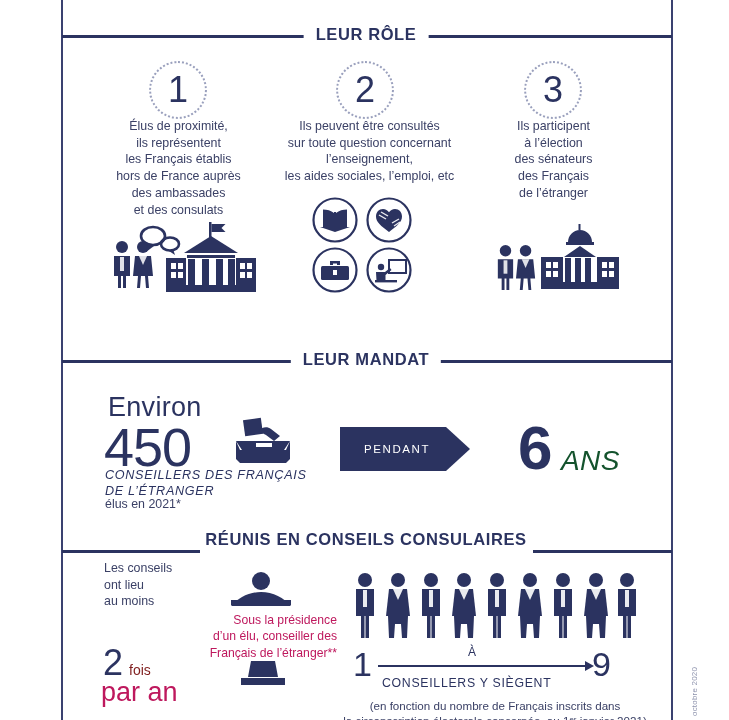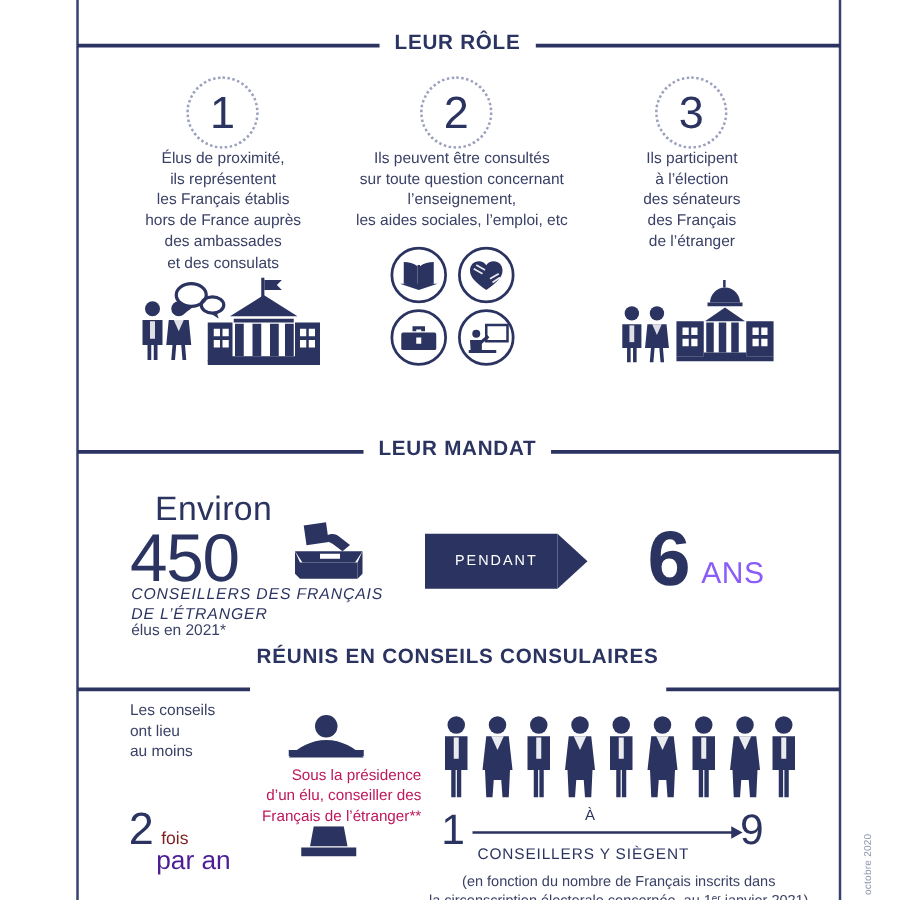--- a/index.html
+++ b/index.html
@@ -130,24 +130,25 @@
 
   .big-6 {
     position: absolute;
     font-size: 62px;
     font-weight: bold;
     color: #2b3360;
     line-height: 1;
   }
   .ans {
     position: absolute;
-    font-size: 24px;
+    font-size: 28px;
     font-weight: 400;
-    color: #8b5cf6;
+    color: #14532d;
     letter-spacing: 0.4px;
+    font-style: italic;
   }
 
   
   .left-note {
     position: absolute;
     font-size: 12.4px;
     line-height: 1.35;
     color: #3b4166;
     white-space: pre-line;
   }
@@ -158,24 +159,23 @@
     color: #2b3360;
     line-height: 1;
   }
   .fois {
     position: absolute;
     font-size: 14px;
     color: #7f1d1d;
   }
   .paran {
     position: absolute;
-    font-size: 21px;
+    font-size: 27px;
     font-weight: 300;
-    color: #4c1d95;
-    margin-left: 24px;
+    color: #be185d;
   }
   .pres-text {
     position: absolute;
     font-size: 12.2px;
     line-height: 1.35;
     text-align: right;
     color: #be185d;
     white-space: pre-line;
   }
 
@@ -396,21 +396,21 @@
         <rect x="22" y="58" width="34" height="4"></rect>
         <rect x="0" y="61" width="78" height="4"></rect>
       </g>
     </svg>
   </div>
 
   <div class="rule" style="left:62px; top:360px; width:235px;"></div>
   <div class="rule" style="left:436px; top:360px; width:236px;"></div>
   <div class="section-title" style="top:350px;">LEUR MANDAT</div>
 
-  <div class="environ" style="left:108px; top:392px;margin-left:16px;">Environ</div>
+  <div class="environ" style="left:108px; top:392px;">Environ</div>
   <div class="big-450" style="left:104px; top:420px;">450</div>
   <div class="caps-line" style="left:105px; top:468px; width:220px;font-style:italic;">CONSEILLERS DES FRANÇAIS
 DE L’ÉTRANGER</div>
   <div class="small-note" style="left:105px; top:497px;">élus en 2021*</div>
 
   <div class="ico" style="left:228px; top:415px;">
     <svg width="70" height="52" viewBox="0 0 70 52">
       <g fill="#2b3360">
         <rect x="16" y="4" width="18" height="16" transform="rotate(-8 25 12)"></rect>
         <path d="M30 16c4-4 9-5 13-2l9 7-6 5-8-6z"></path>
@@ -426,21 +426,21 @@
   <div class="arrow-banner" style="left:340px; top:427px; width:106px; height:44px;">
     <span class="arrow-label">PENDANT</span>
   </div>
   <div class="arrow-head" style="left:446px; top:427px;"></div>
 
   <div class="big-6" style="left:518px; top:417px;">6</div>
   <div class="ans" style="left:561px; top:445px;">ANS</div>
 
   <div class="rule" style="left:62px; top:550px; width:138px;"></div>
   <div class="rule" style="left:533px; top:550px; width:139px;"></div>
-  <div class="section-title" style="top:516px;">RÉUNIS EN CONSEILS CONSULAIRES</div>
+  <div class="section-title" style="top:530px;">RÉUNIS EN CONSEILS CONSULAIRES</div>
 
   <div class="left-note" style="left:104px; top:560px; width:92px;">Les conseils
 ont lieu
 au moins</div>
   <div class="big-2" style="left:103px; top:645px;">2</div>
   <div class="fois" style="left:129px; top:662px;">fois</div>
   <div class="paran" style="left:101px; top:677px;">par an</div>
 
   <div class="ico" style="left:225px; top:572px;">
     <svg width="72" height="48" viewBox="0 0 72 48">

